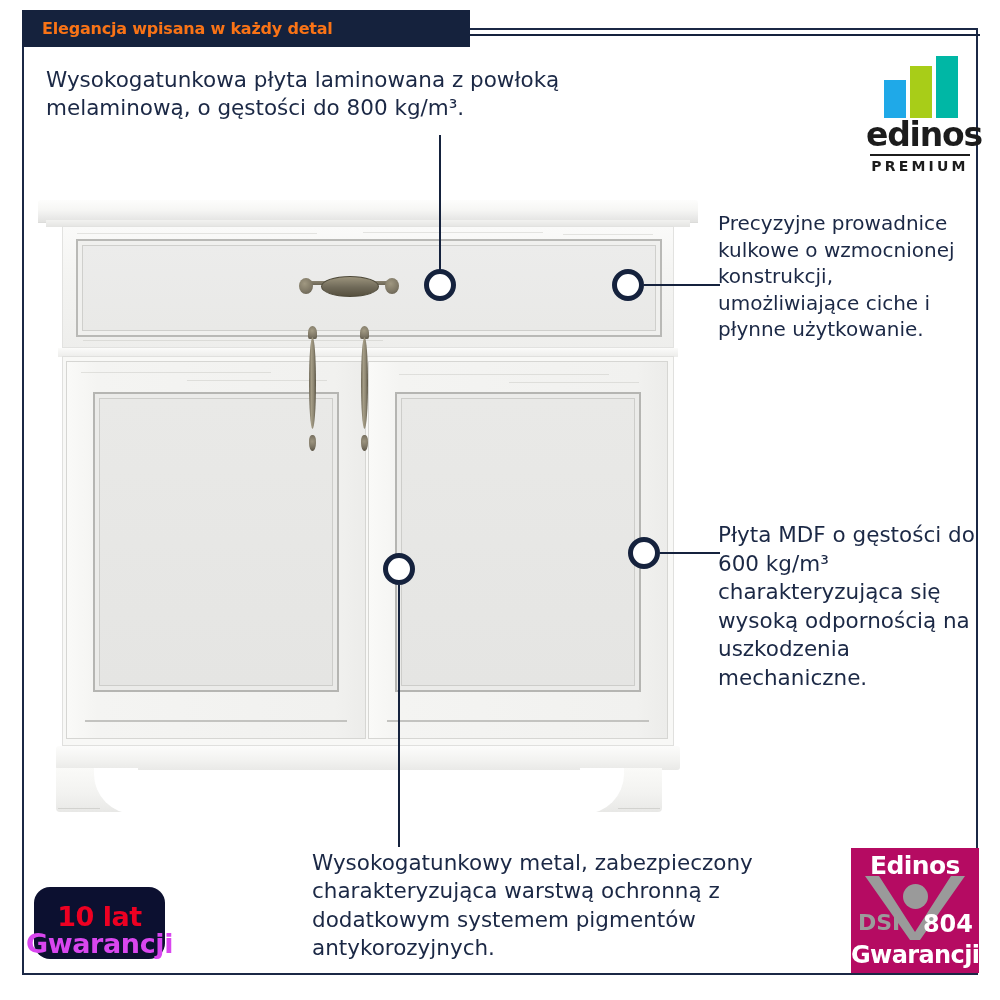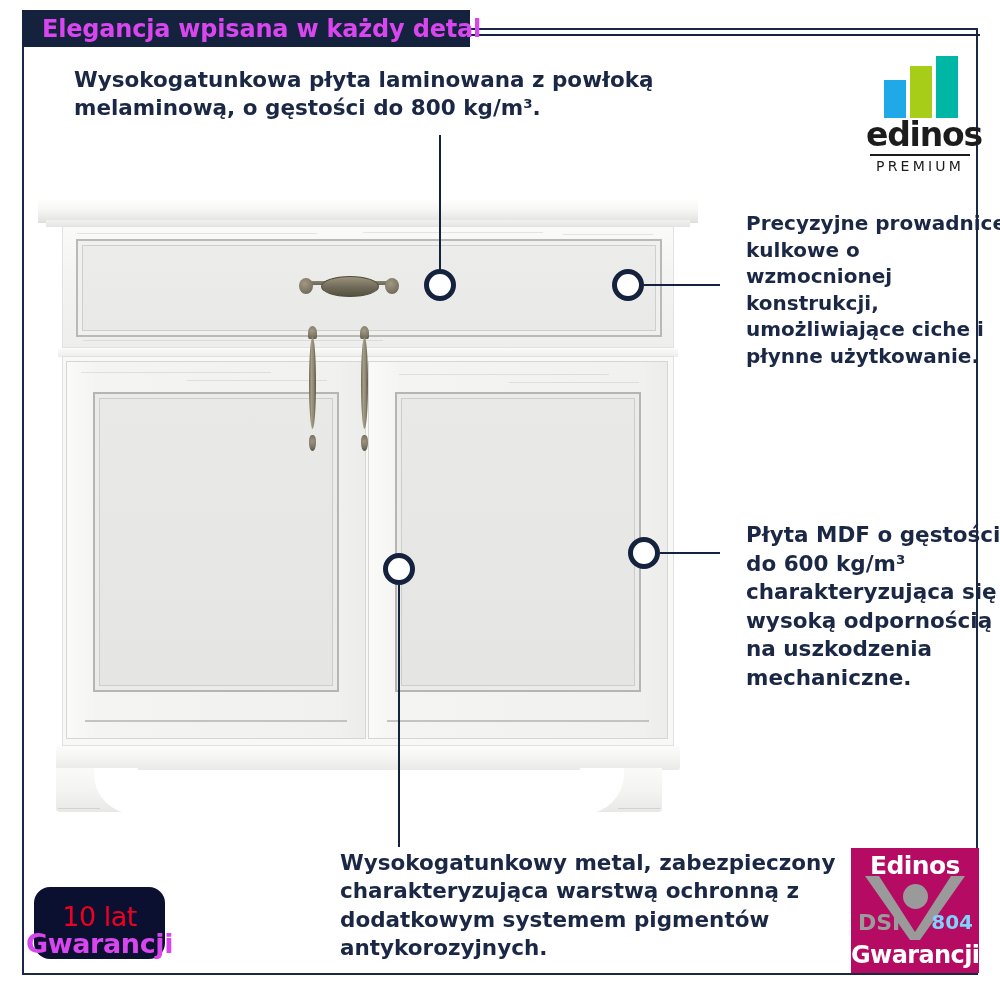--- a/index.html
+++ b/index.html
@@ -34,35 +34,34 @@
     width: 448px;
     height: 37px;
     background: #15223d;
     display: flex;
     align-items: center;
     padding-left: 20px;
     box-sizing: border-box;
     z-index: 6;
   }
   #banner-text {
-    color: #d946ef;
-    font-size: 24px;
+    color: #f97316;
+    font-size: 16px;
     font-weight: bold;
     letter-spacing: -0.2px;
     white-space: nowrap;
   }
 
   
   .body-text {
     position: absolute;
     color: #1b2845;
-    font-weight: bold;
+    font-weight: normal;
     line-height: 1.30;
     z-index: 5;
-    margin-left: 28px;
   }
   #txt-top {
     left: 46px;
     top: 66px;
     width: 630px;
     font-size: 21.5px;
   }
   #txt-right-1 {
     left: 718px;
     top: 210px;
@@ -322,21 +321,21 @@
     left: 4px; top: 98px;
     width: 100px; height: 2px;
     background: #1c1c1c;
   }
   #logo-sub {
     position: absolute;
     left: 0; top: 102px;
     width: 108px;
     text-align: center;
     font-size: 14px;
-    font-weight: normal;
+    font-weight: bold;
     color: #1c1c1c;
     letter-spacing: 3.2px;
   }
 
   
   #warranty {
     position: absolute;
     left: 34px;
     top: 887px;
     width: 131px;
@@ -345,21 +344,21 @@
     border-radius: 16px;
     z-index: 7;
     display: flex;
     flex-direction: column;
     align-items: center;
     justify-content: center;
   }
   #warranty-years {
     color: #ee0022;
     font-size: 27px;
-    font-weight: normal;
+    font-weight: bold;
     line-height: 1.02;
     letter-spacing: -0.5px;
     margin-top: 15px;
   }
   #warranty-label {
     color: #d946ef;
     font-size: 27px;
     font-weight: bold;
     line-height: 1.05;
     letter-spacing: -0.4px;
@@ -401,22 +400,22 @@
     position: absolute;
     left: 7px; top: 62px;
     color: #9b9b9b;
     font-size: 22px;
     font-weight: bold;
     letter-spacing: 0px;
   }
   #dsi-code-right {
     position: absolute;
     right: 6px; top: 62px;
-    color: #7dd3fc;
-    font-size: 20px;
+    color: #ffffff;
+    font-size: 24px;
     font-weight: bold;
   }
   #dsi-standards {
     position: absolute;
     left: 0; bottom: 4px; width: 128px;
     text-align: center;
     color: #ffffff;
     font-size: 24px;
     font-weight: bold;
     letter-spacing: -0.6px;

